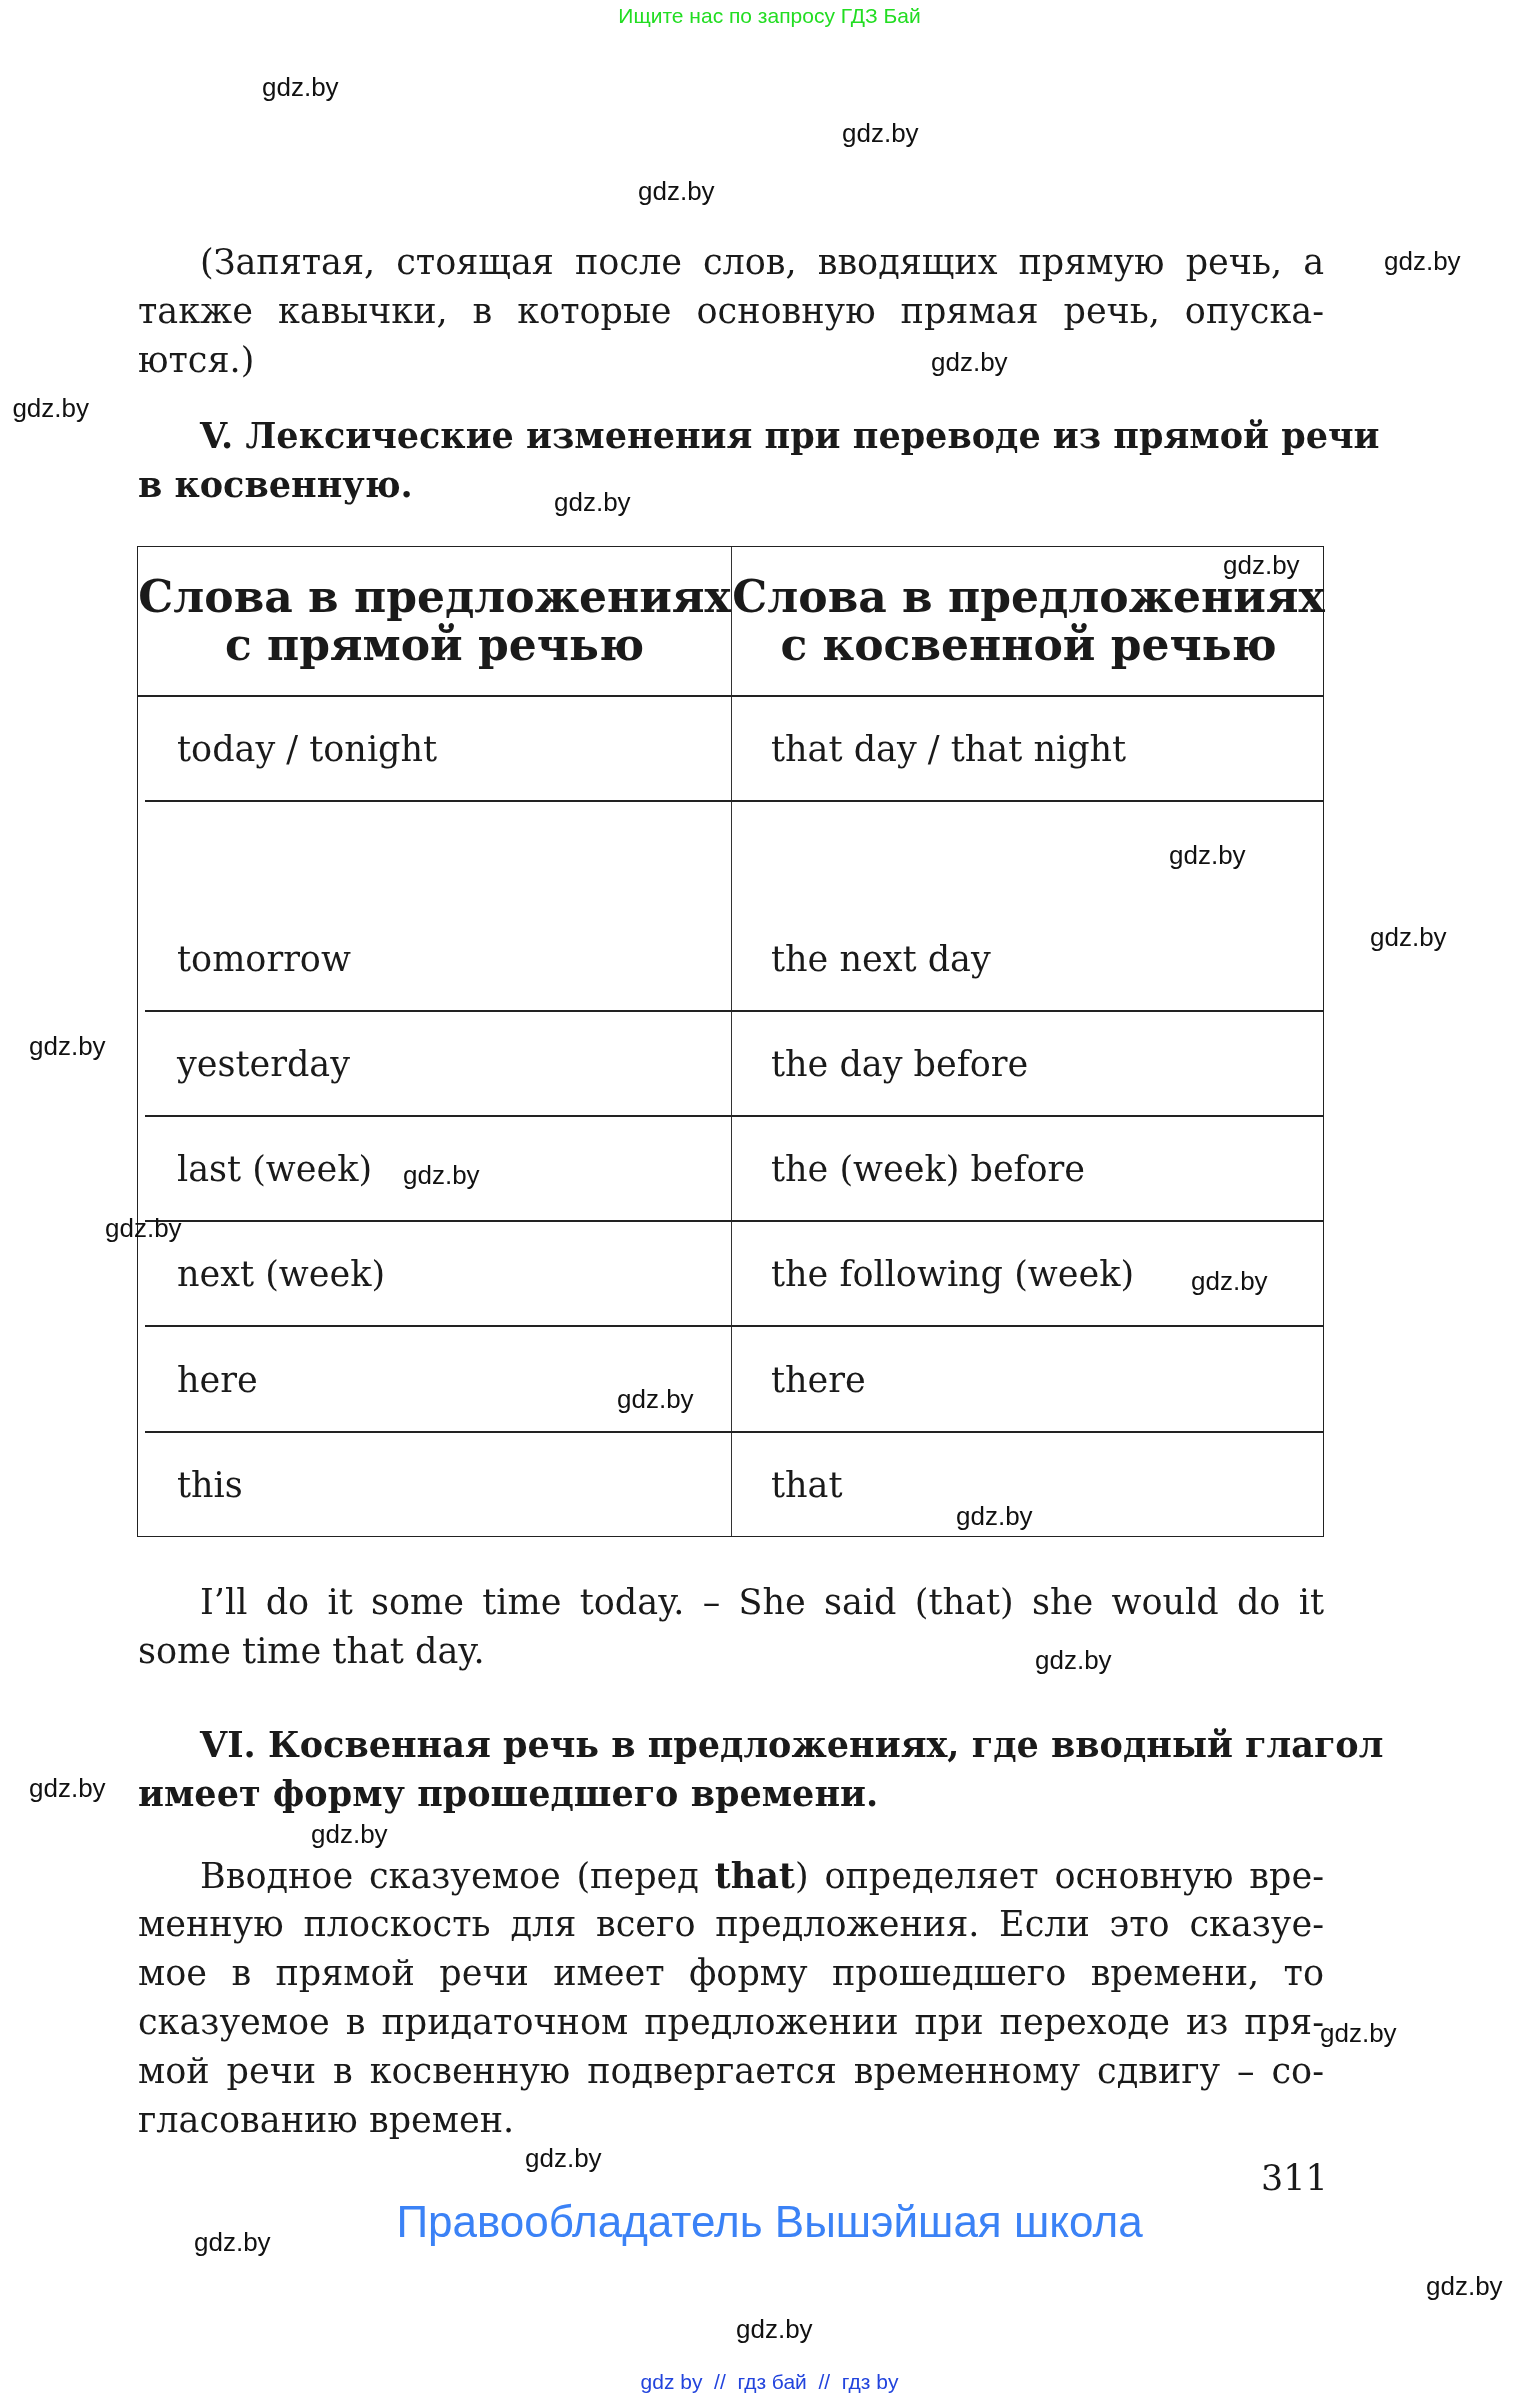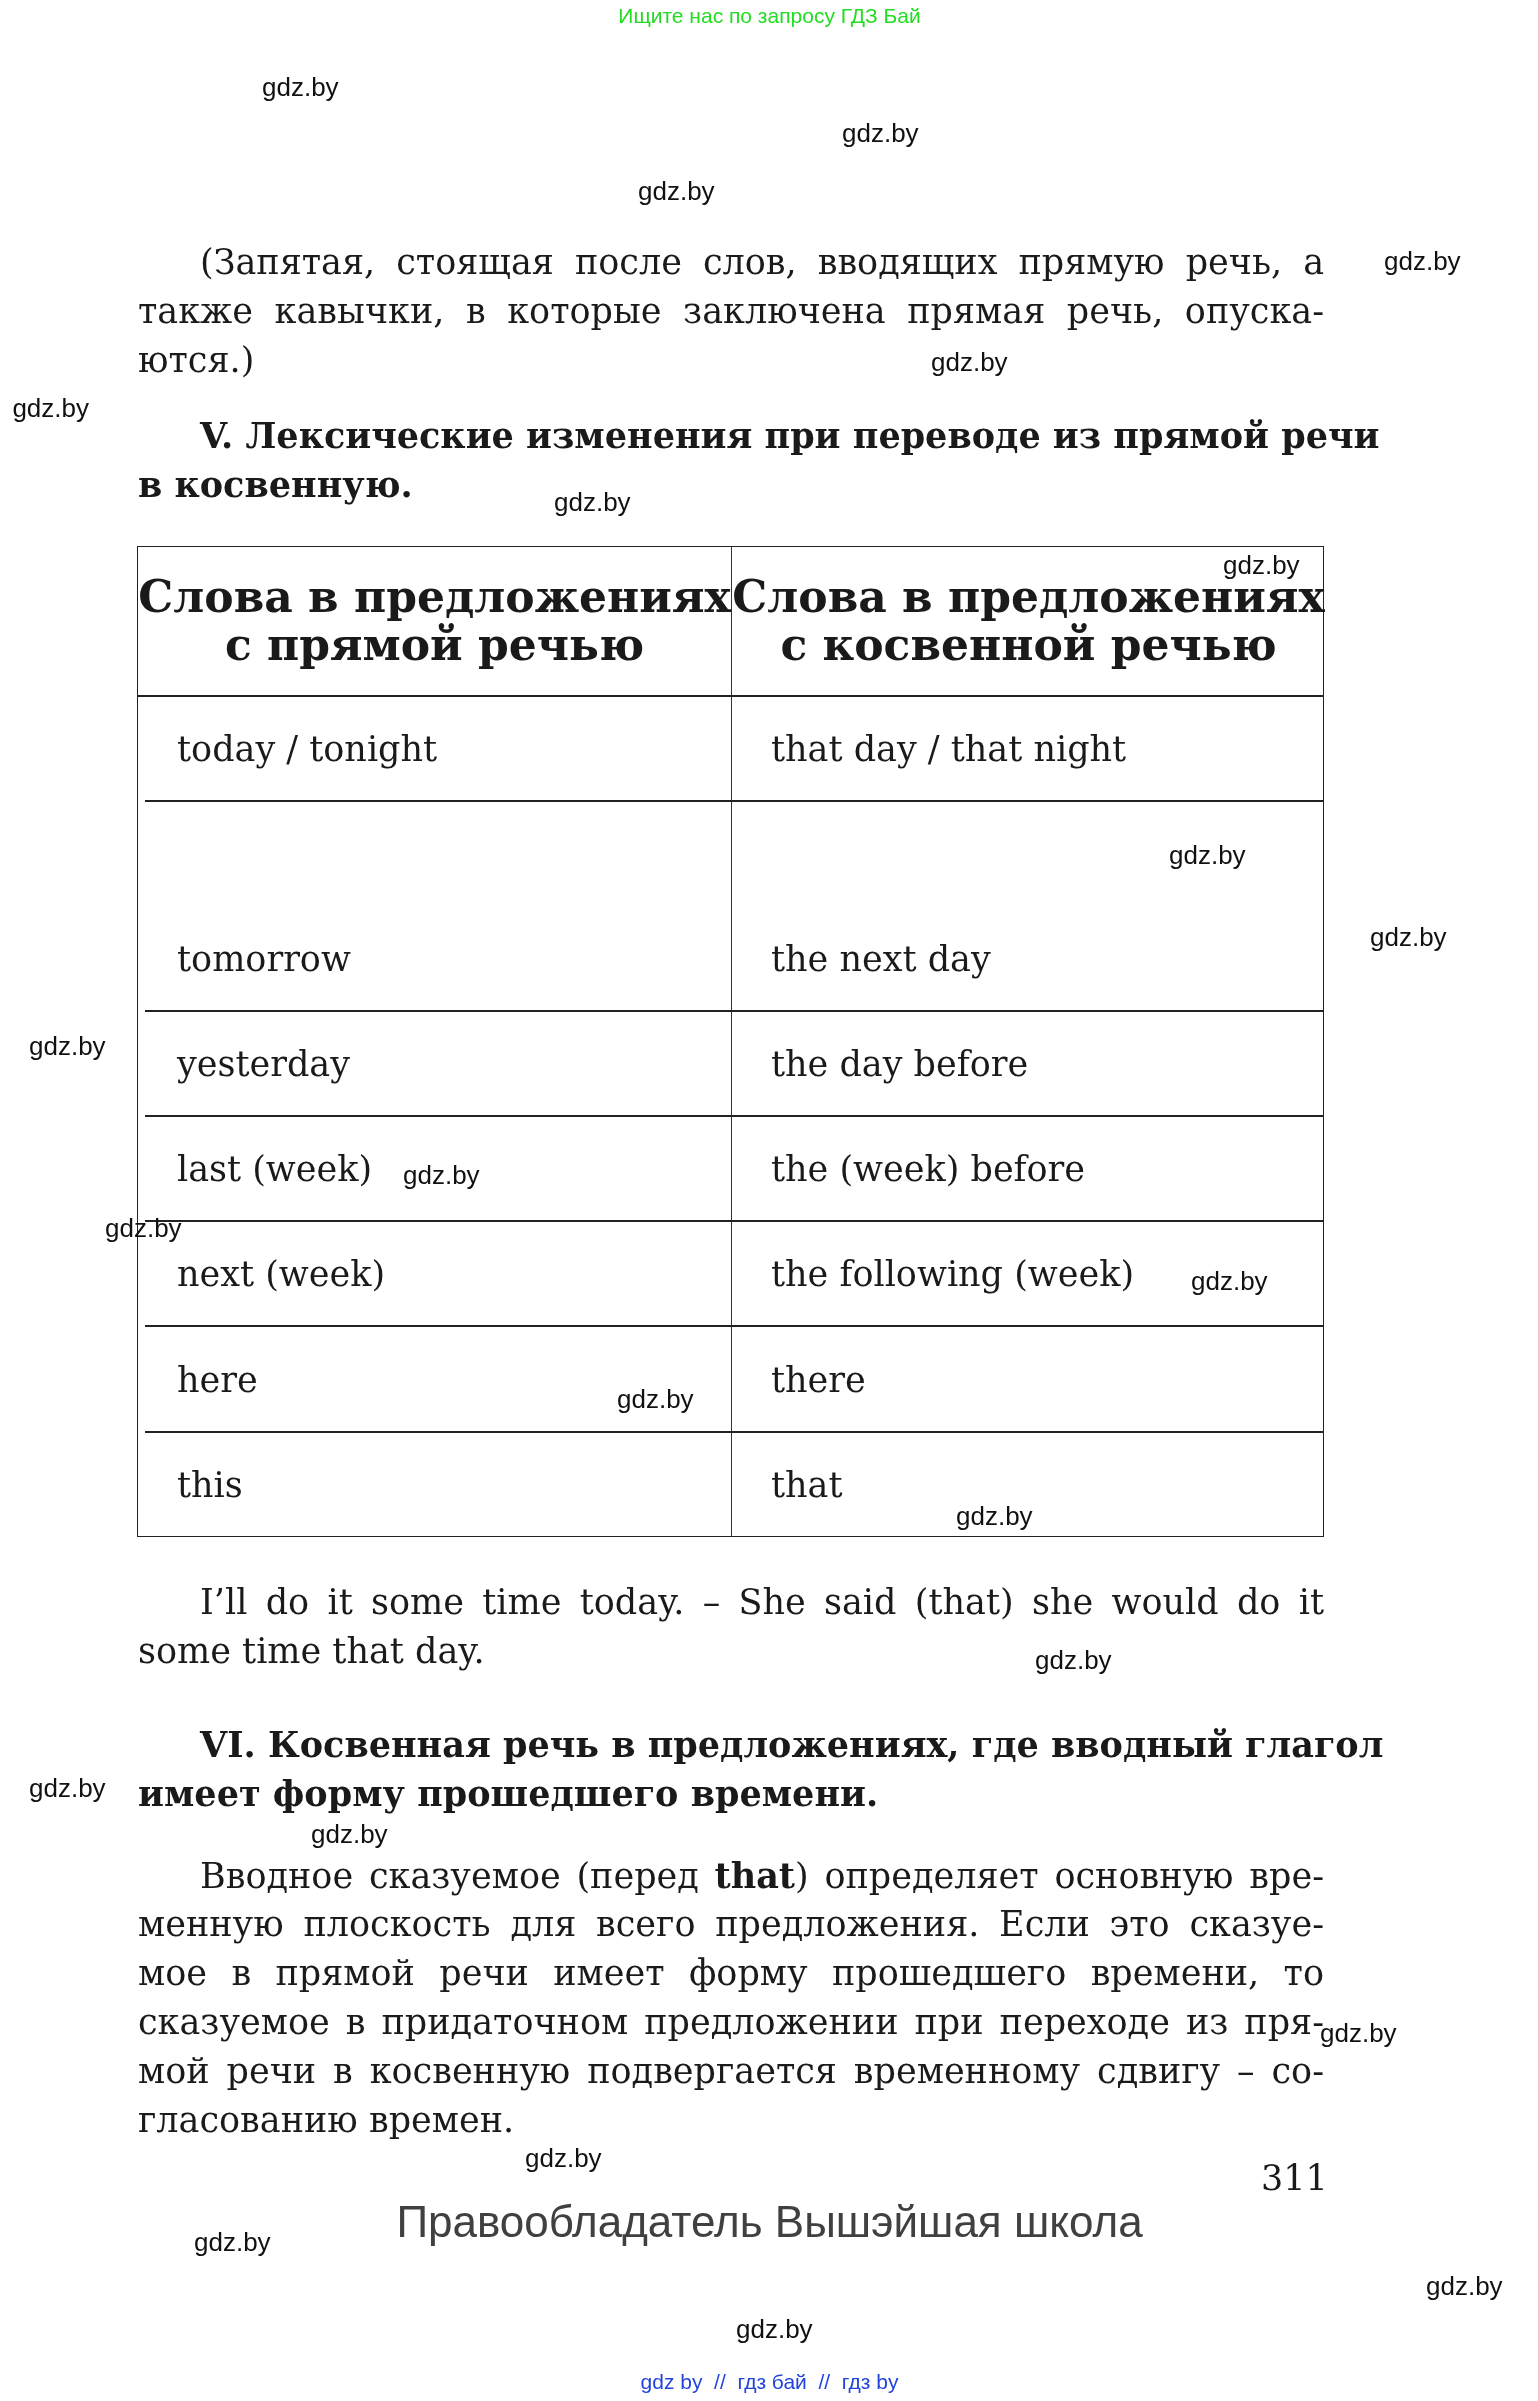--- a/index.html
+++ b/index.html
@@ -20,31 +20,31 @@
   .table .vdiv { position: absolute; left: 593px; top: 0; bottom: 0; width: 1.3px; background: #333; }
   .table .hdr { position: absolute; left: 0; right: 0; top: 0; height: 150px; border-bottom: 2.2px solid #222; box-sizing: border-box; }
   .table .hdr .cell { position: absolute; top: 0; height: 148px; width: 593px; display: flex; flex-direction: column; justify-content: center; align-items: center; font-size: 44px; line-height: 48px; font-weight: bold; }
   .table .row { position: absolute; left: 7px; right: 0; height: 105px; border-bottom: 2.2px solid #222; box-sizing: border-box; }
   .table .row.lastrow { border-bottom: none; }
   .table .row .cell { position: absolute; top: 0; height: 103px; display: flex; align-items: center; font-size: 35px; padding-left: 32px; box-sizing: border-box; width: 593px; white-space: nowrap; }
   .table .left { left: 0; }
   .table .right { left: 594px; }
 
   .page-number { position: absolute; left: 1261px; top: 2158px; font-size: 35px; }
-  .rights { position: absolute; left: 0; right: 0; top: 2197px; text-align: center; font-size: 44px; color: #404040; }
+  .rights { position: absolute; left: 0; right: 0; top: 2197px; text-align: center; font-size: 44px; color: #3b82f6; }
   .footer-links { position: absolute; left: 0; right: 0; top: 2370px; text-align: center; font-size: 21px; color: #2244dd; }
 </style>
 </head>
 <body>
 
 <div class="top-banner sans">Ищите нас по запросу ГДЗ Бай</div>
 
 <div class="para serif" style="top:238px;">
   <span class="line indent">(Запятая, стоящая после слов, вводящих прямую речь, а</span>
-  <span class="line">также кавычки, в которые заключена прямая речь, опуска-</span>
+  <span class="line">также кавычки, в которые основную прямая речь, опуска-</span>
   <span class="line last">ются.)</span>
 </div>
 
 <div class="para serif bold" style="top:411px;">
   <span class="line indent">V. Лексические изменения при переводе из прямой речи</span>
   <span class="line last">в косвенную.</span>
 </div>
 
 <div class="table serif">
   <div class="vdiv"></div>

